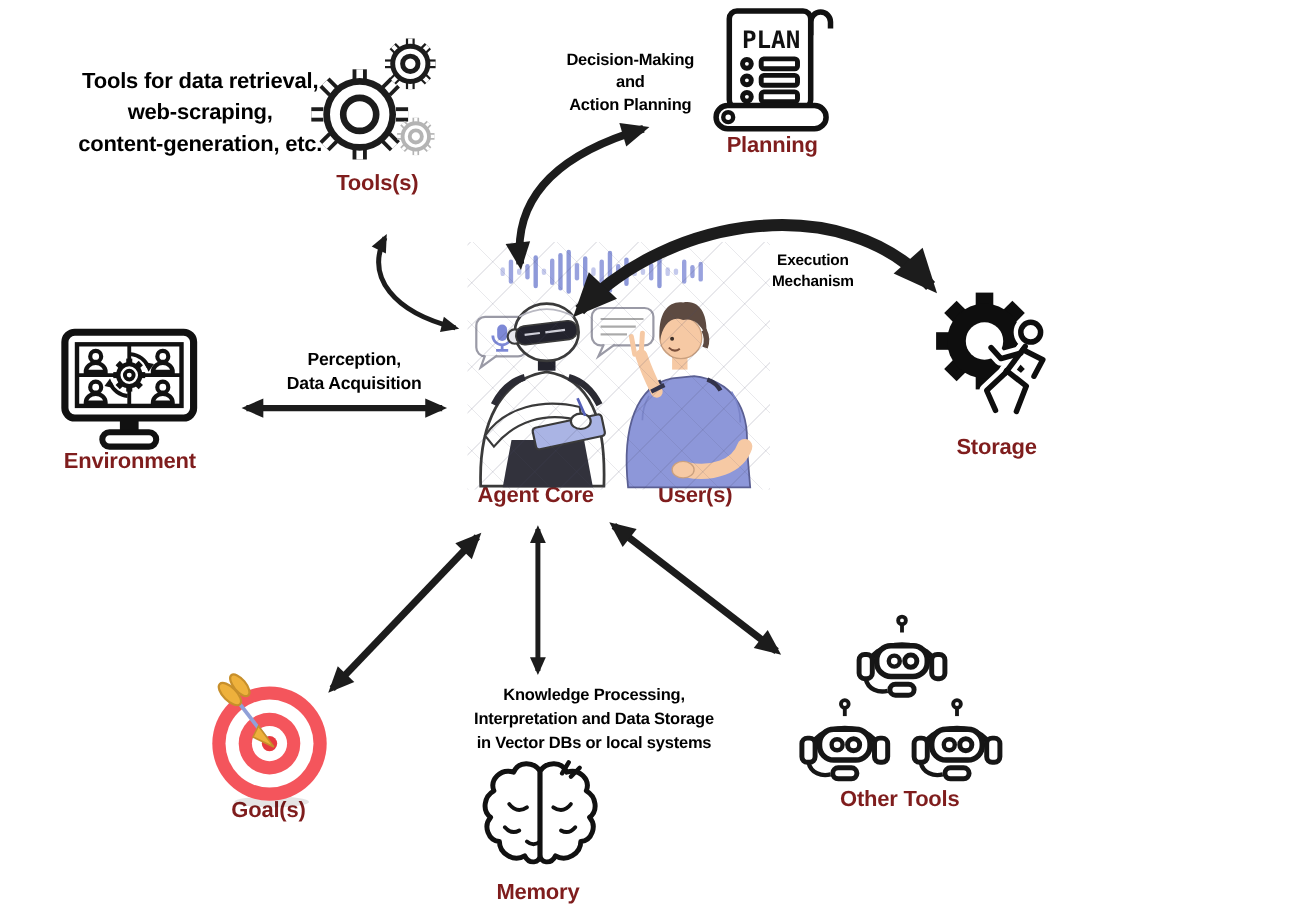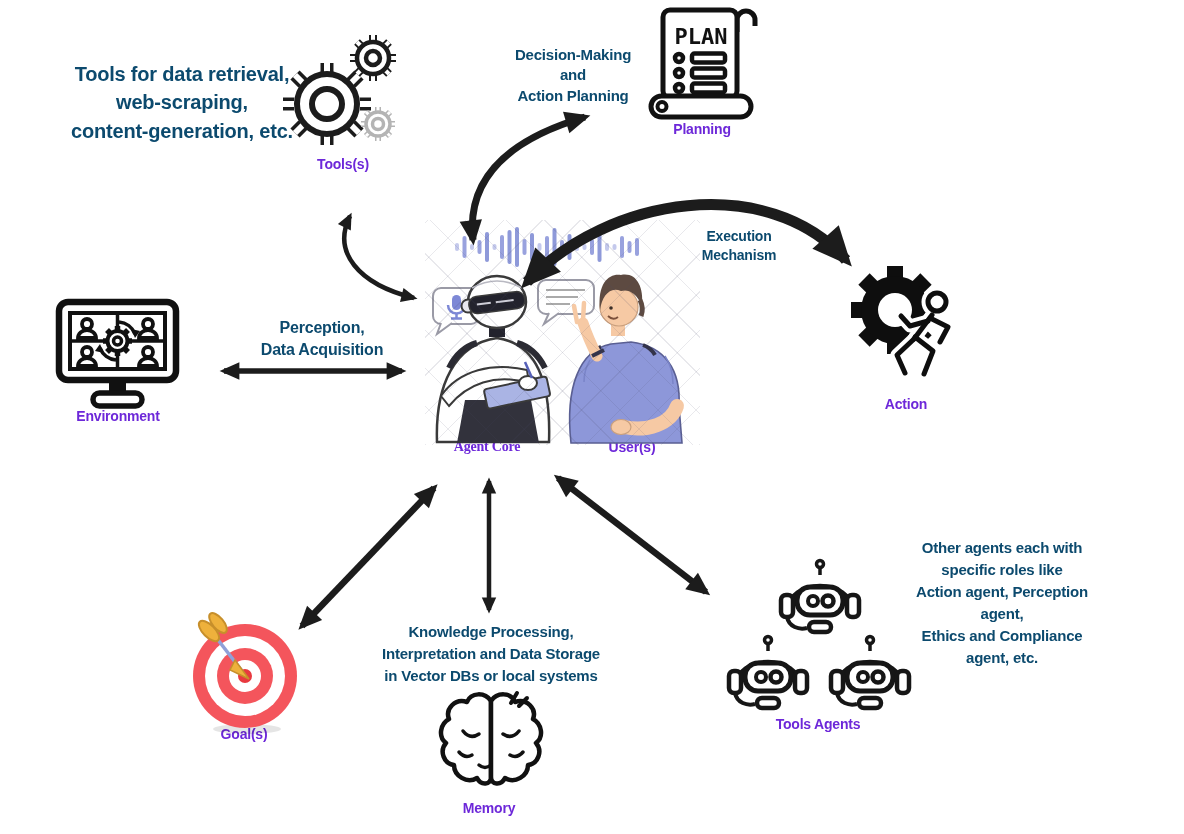--- a/index.html
+++ b/index.html
@@ -1,43 +1,43 @@
 <!DOCTYPE html>
 <html><head>
 <meta charset="utf-8">
 <style>
   html,body{margin:0;padding:0;background:#fff;}
   .canvas{position:relative;width:1184px;height:834px;background:#ffffff;overflow:hidden;
           font-family:"Liberation Sans","DejaVu Sans",sans-serif;color:#121212;}
   .ann{position:absolute;transform:translateX(-50%);text-align:center;font-weight:700;
-       white-space:pre-line;letter-spacing:-0.2px;color:#0c4a6e;}
+       white-space:pre-line;letter-spacing:-0.2px;color:#000000;}
   .lbl{position:absolute;transform:translateX(-50%);text-align:center;font-weight:700;
-       font-size:14px;letter-spacing:-0.2px;color:#6d28d9;}
+       font-size:20px;letter-spacing:-0.2px;color:#7f1d1d;}
   .icon{position:absolute;}
   svg{display:block;overflow:visible;}
   .arrows{position:absolute;left:0;top:0;z-index:5;}
   .hatch{position:absolute;left:425px;top:220px;width:275px;height:225px;z-index:4;pointer-events:none;
      background:
        repeating-linear-gradient(45deg, rgba(70,70,100,.12) 0 1px, transparent 1px 27px),
        repeating-linear-gradient(-45deg, rgba(70,70,100,.12) 0 1px, transparent 1px 27px);}
   
   .tools-ann{left:182px;top:60px;font-size:20px;line-height:1.42;}
   .planning-ann{left:573px;top:45px;font-size:15px;line-height:1.35;}
   .exec-ann{left:739px;top:227px;font-size:14px;line-height:1.38;}
   .env-ann-top{left:322px;top:317px;font-size:16px;line-height:1.4;}
   .env-ann-bot{left:322px;top:378px;font-size:16px;line-height:1.4;}
   .goals-ann{left:256px;top:519px;font-size:16px;line-height:1.42;}
-  .memory-ann{left:491px;top:621px;font-size:15px;line-height:1.46;}
+  .memory-ann{left:540px;top:621px;font-size:15px;line-height:1.46;}
   .agents-ann{left:1002px;top:537px;font-size:15px;line-height:1.47;}
   
   .tools-lbl{left:343px;top:156px;}
   .planning-lbl{left:702px;top:121px;}
   .action-lbl{left:906px;top:396px;}
   .env-lbl{left:118px;top:408px;}
-  .agentcore-lbl{left:487px;top:439px;font-family:Liberation Serif, serif;}
+  .agentcore-lbl{left:487px;top:439px;}
   .users-lbl{left:632px;top:439px;}
   .goals-lbl{left:244px;top:726px;}
   .memory-lbl{left:489px;top:800px;}
   .agents-lbl{left:818px;top:716px;}
 </style>
 </head>
 <body>
 
 <div class="canvas">
 
@@ -47,34 +47,30 @@
   <div class="ann planning-ann">Decision-Making
 and
 Action Planning</div>
   <div class="ann exec-ann">Execution
 Mechanism</div>
   <div class="ann env-ann-top">Perception,
 Data Acquisition</div>
   <div class="ann memory-ann">Knowledge Processing,
 Interpretation and Data Storage
 in Vector DBs or local systems</div>
-  <div class="ann agents-ann">Other agents  each with
-specific roles like
-Action agent, Perception agent,
-Ethics and Compliance agent, etc.</div>
 
   <div class="lbl tools-lbl">Tools(s)</div>
   <div class="lbl planning-lbl">Planning</div>
-  <div class="lbl action-lbl">Action</div>
+  <div class="lbl action-lbl">Storage</div>
   <div class="lbl env-lbl">Environment</div>
   <div class="lbl agentcore-lbl">Agent Core</div>
   <div class="lbl users-lbl">User(s)</div>
   <div class="lbl goals-lbl">Goal(s)</div>
   <div class="lbl memory-lbl">Memory</div>
-  <div class="lbl agents-lbl">Tools Agents</div>
+  <div class="lbl agents-lbl">Other Tools</div>
 
   <div class="icon" style="left:285px;top:32px;width:115px;height:120px;">
     <svg width="115" height="120" viewBox="0 0 115 120">
 
       <g stroke="#1c1c1c" stroke-width="13">
         <line x1="75" y1="72" x2="86" y2="72"></line>
           <line x1="66" y1="93" x2="74" y2="101"></line>
         <line x1="42" y1="102" x2="42" y2="113"></line>
           <line x1="18" y1="93" x2="10" y2="101"></line>
         <line x1="9" y1="72" x2="-2" y2="72"></line>

